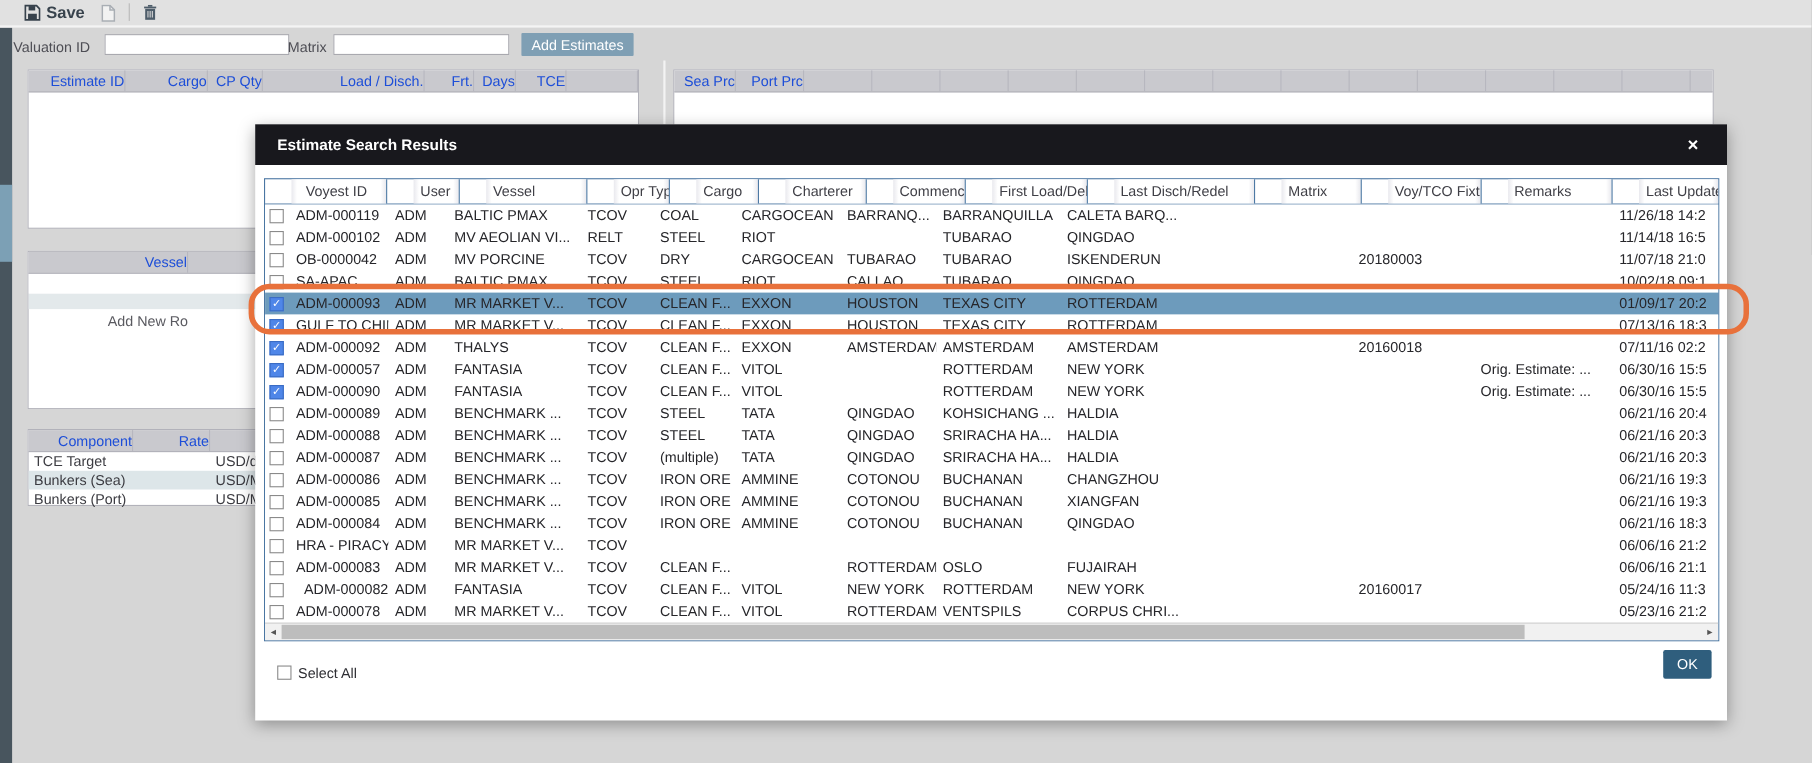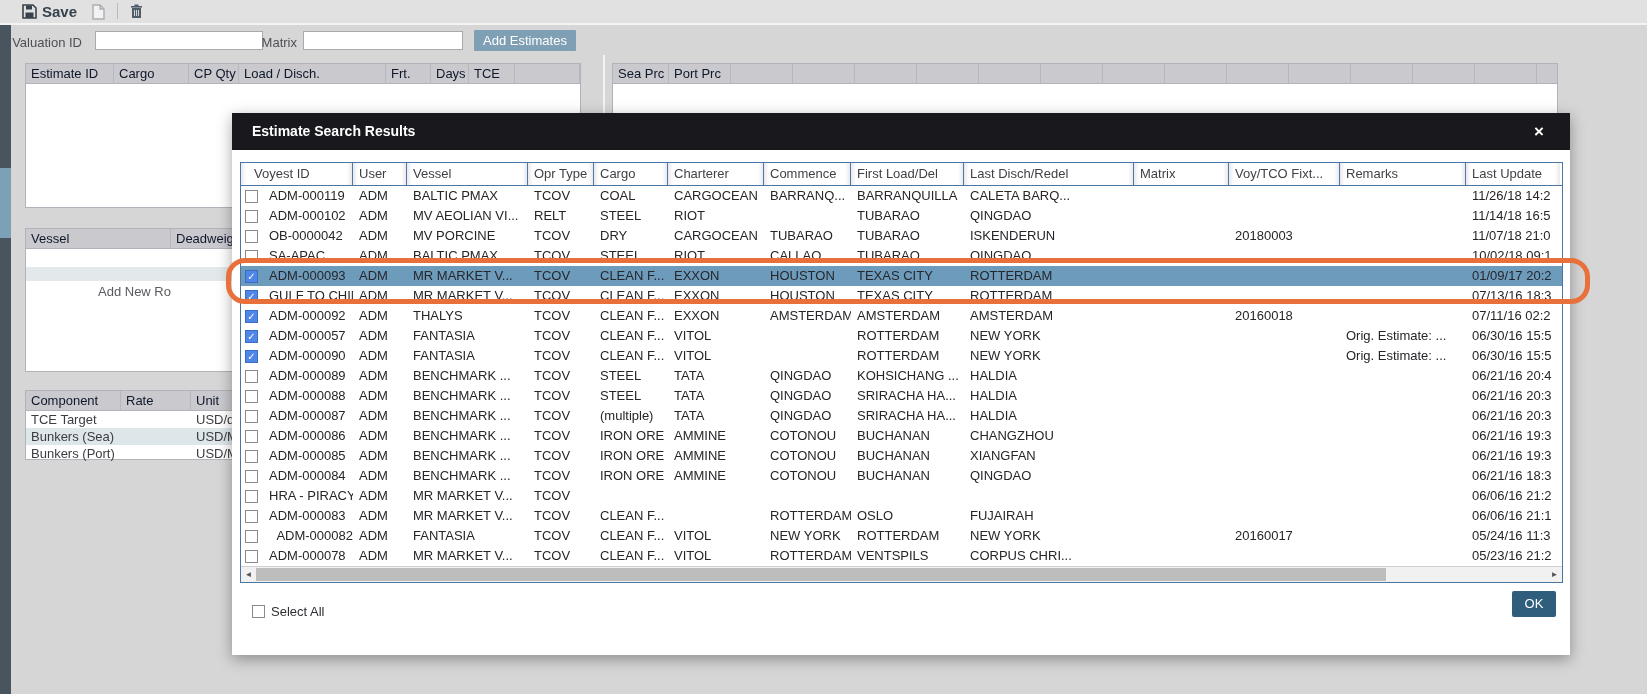--- a/index.html
+++ b/index.html
@@ -15,39 +15,39 @@
   .save-label{font-size:15px;font-weight:bold;color:#37424c;}
   .tdivider{position:absolute;left:117px;top:3px;width:1px;height:16px;background:#b8b8b8;}
   
   .flabel{position:absolute;top:35px;color:#4e4e55;}
   .finput{position:absolute;top:31px;height:17px;border:1px solid #a9a9af;background:#fff;padding:0 3px;
           font-family:"Liberation Sans",sans-serif;font-size:13px;}
   .add-btn{position:absolute;left:474px;top:30px;width:102px;height:21px;background:var(--addbtn,#7f9fb4);
            color:#fff;text-align:center;line-height:21px;border-radius:1px;}
   
   .bgpanel{position:absolute;background:#fff;border:1px solid #b2b2ba;box-sizing:border-box;}
-  .bghead{display:flex;background:#c9c9ce;border-bottom:1px solid #b2b2ba;height:19px;line-height:19px;color:#0f172a;}
+  .bghead{display:flex;background:#c9c9ce;border-bottom:1px solid #b2b2ba;height:19px;line-height:19px;color:#1d4ed8;text-align:right;}
   .bghead .hc{box-sizing:border-box;padding-left:5px;border-right:1px solid #b7b7bf;overflow:hidden;white-space:nowrap;height:19px;}
   .bgrow{display:flex;height:17px;line-height:17px;color:#3c3c42;}
   .bgrow .bc{box-sizing:border-box;padding-left:5px;overflow:hidden;white-space:nowrap;}
   .splitline{position:absolute;left:603px;top:55px;width:2px;height:152px;background:#f3f3f3;}
   .vrow1{height:18px;background:#fff;}
   .vrow2{height:14px;background:#e3e9eb;}
   .addnewrow{position:absolute;left:72px;top:55px;color:#5a5a60;}
   
   .modal{position:absolute;left:232px;top:113px;width:1338px;height:542px;background:#fff;
          box-shadow:0 4px 14px rgba(0,0,0,.35);z-index:10;}
   .mtitle{position:absolute;left:0;top:0;width:100%;height:37px;background:var(--titlebar,#18181d);}
   .mtitle .t{position:absolute;left:20px;top:0;line-height:37px;color:#fff;font-weight:bold;font-size:14px;}
   .mclose{position:absolute;right:26px;top:0;line-height:37px;color:#fff;font-size:17px;font-weight:bold;cursor:default;}
   .mtable{position:absolute;left:8px;top:49px;width:1321px;border:1px solid #4a76a2;box-sizing:content-box;}
   .mthead{display:flex;height:22px;border-bottom:1px solid #4a76a2;}
   .mthead .mhc{box-sizing:border-box;height:22px;line-height:21px;padding-left:6px;color:#3f3f46;
        border-right:1px solid #4d79a4;overflow:hidden;white-space:nowrap;
-       background:linear-gradient(to right,#e9e9ee 0px,#ffffff 5px,#ffffff calc(100% - 5px),#e9e9ee 100%);}
+       background:linear-gradient(to right,#e9e9ee 0px,#ffffff 5px,#ffffff calc(100% - 5px),#e9e9ee 100%);margin-left:24px;}
   .mthead .mhc:last-child{border-right:none;}
   .mrow{display:flex;align-items:center;height:20px;line-height:20px;color:#26262a;background:#fff;}
   .mrow.sel{background:var(--selrow,#6d9bbc);}
   .mrow .mc{box-sizing:border-box;height:20px;padding-left:6px;overflow:hidden;white-space:nowrap;}
   .cb{box-sizing:border-box;width:13px;height:13px;border:1px solid #8a8a8a;background:#fff;margin:0 5px 0 4px;
       flex:0 0 13px;font-size:10px;line-height:11px;text-align:center;color:#fff;}
   .cb.checked{background:var(--cbblue,#4f86e8);border-color:#3a6cc4;}
   .hscroll{position:relative;height:15px;background:#f1f1f1;border-top:1px solid #d0d0d0;}
   .harrow{position:absolute;top:0;width:15px;height:15px;font-size:8px;line-height:15px;text-align:center;color:#555;}
   .harrow.left{left:0;} .harrow.right{right:0;}

